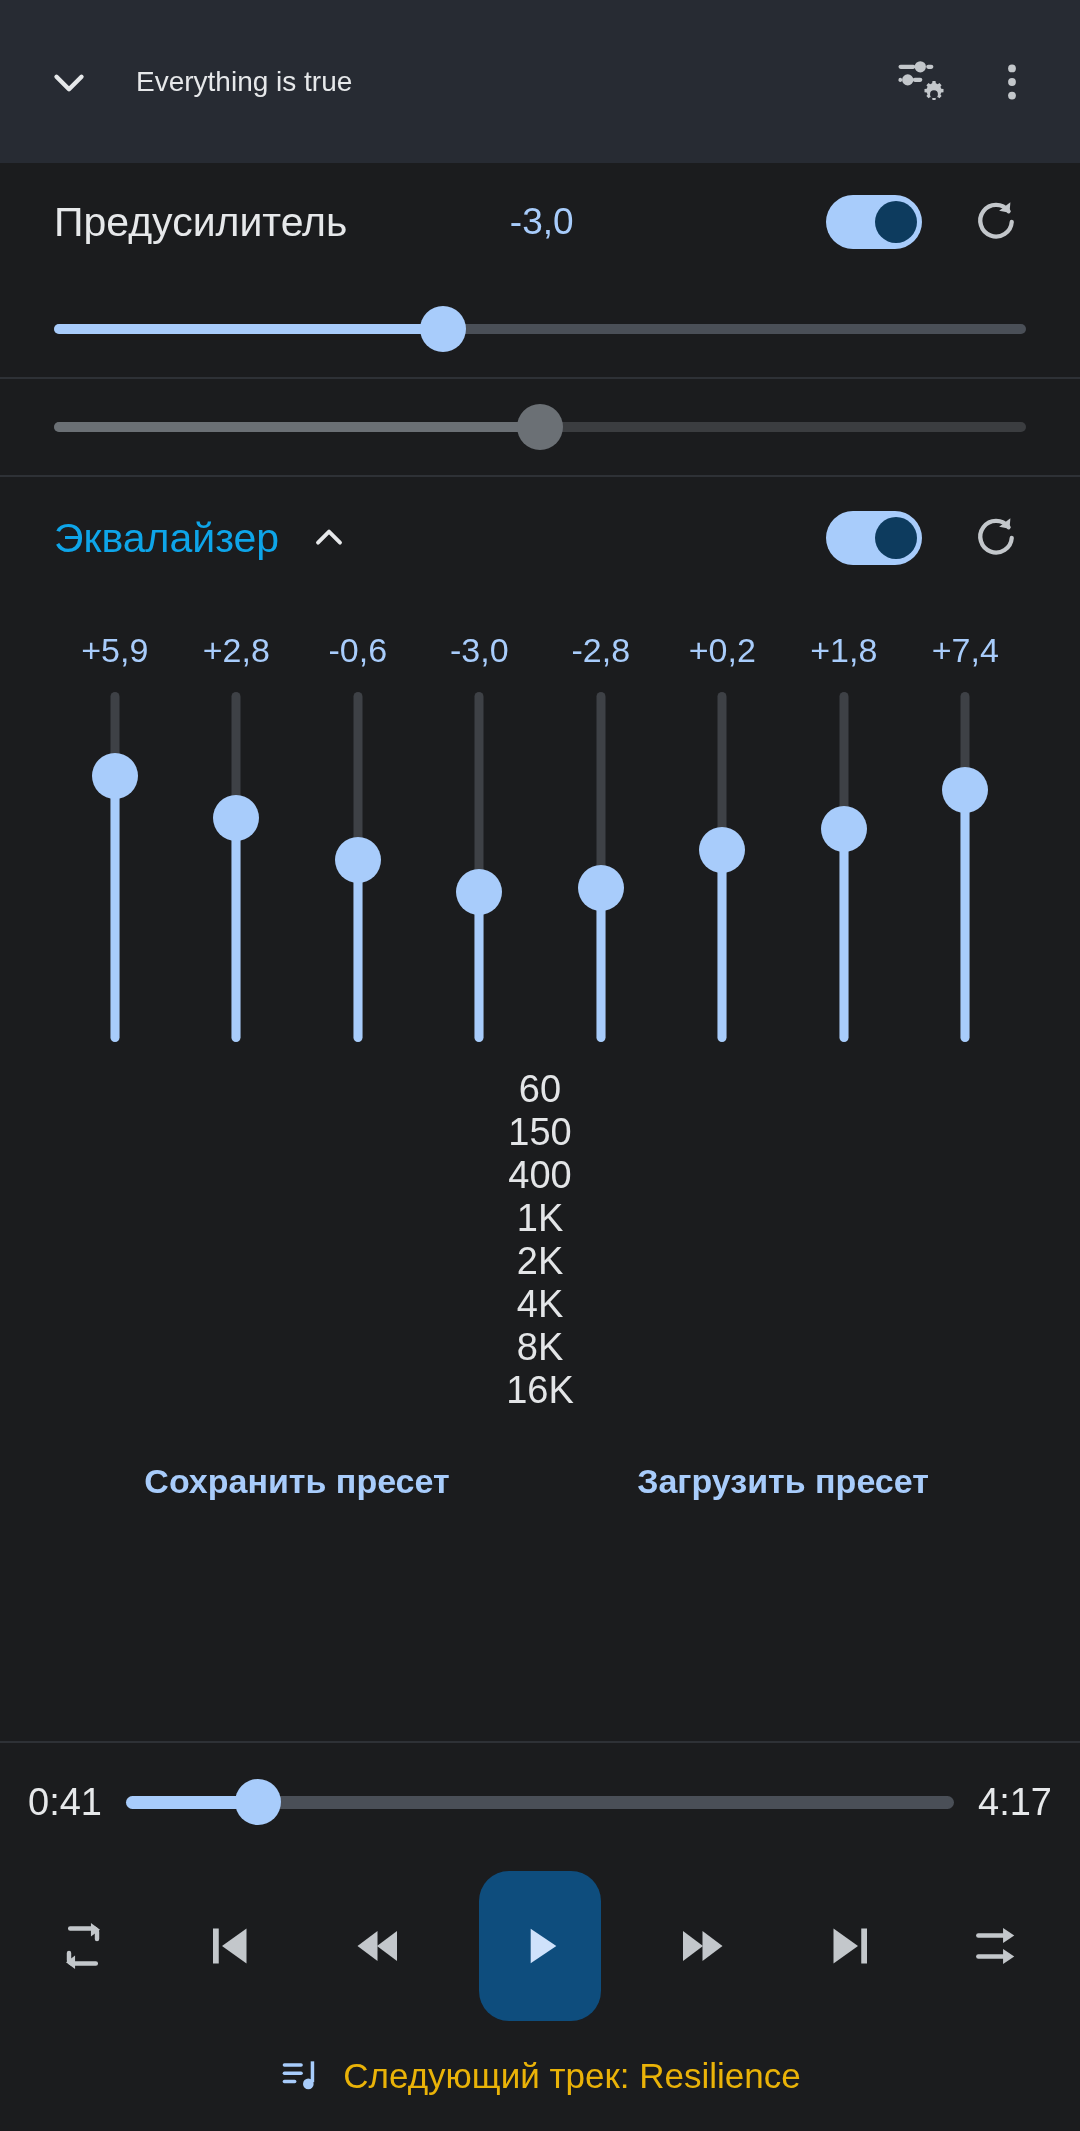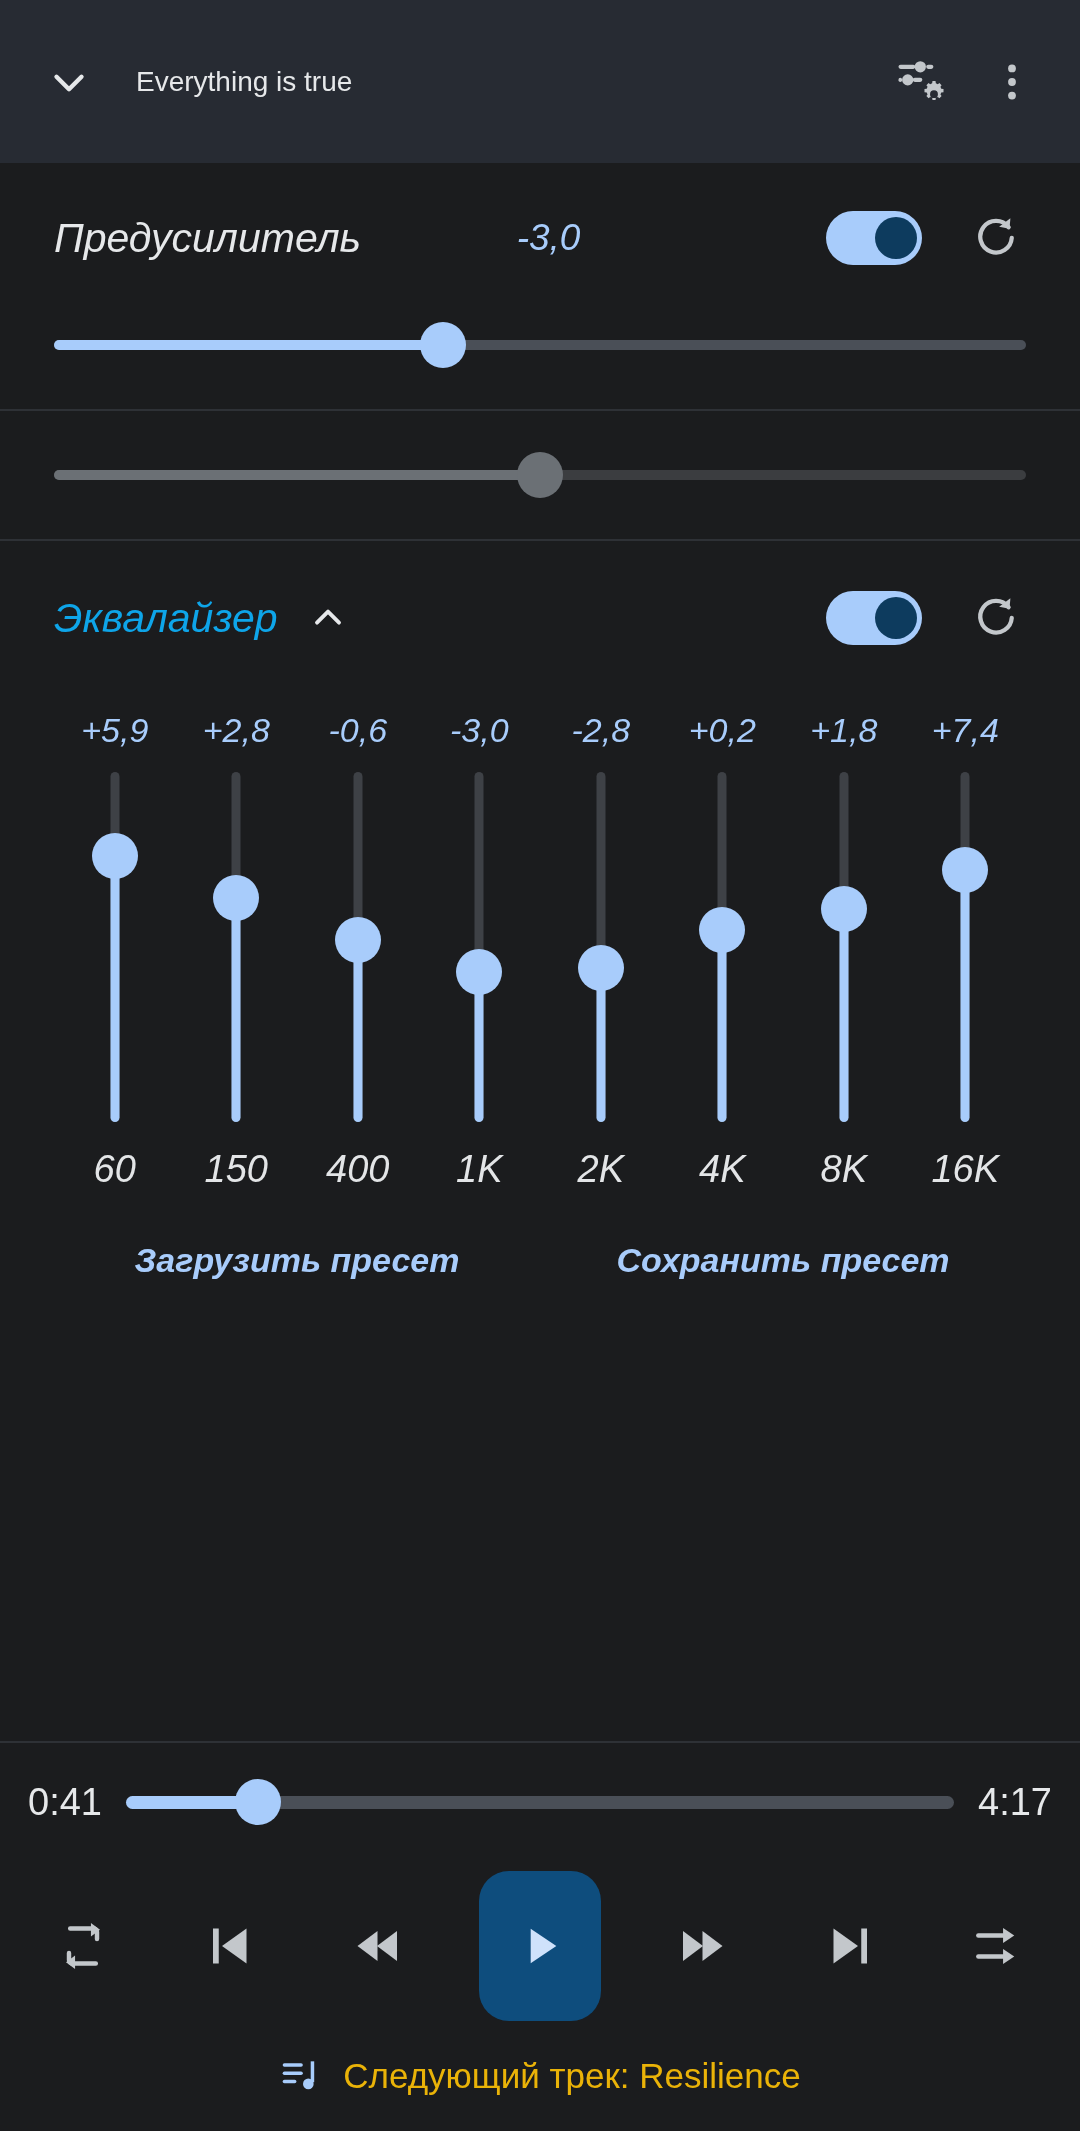--- a/index.html
+++ b/index.html
@@ -36,24 +36,23 @@
     flex: 1 1 auto;
     white-space: nowrap;
     overflow: hidden;
     text-overflow: ellipsis;
   }
   .header-actions { display: flex; align-items: center; gap: 40px; flex: 0 0 auto; }
   .icon-btn { display: flex; align-items: center; justify-content: center; }
 
   
   .section {
-    padding: 16px 54px;
+    padding: 0 54px;
     border-bottom: 2px solid #2e3136;
     flex: 0 0 auto;
-    font-style: italic;
   }
   .section.no-border { border-bottom: none; }
   .section-row {
     display: flex; align-items: center;
     height: 118px;
   }
   .section-label {
     color: #e6e8ea;
     font-size: 41px;
     flex: 0 0 auto;
@@ -154,21 +153,21 @@
     bottom: 0; width: 9px; border-radius: 5px;
     background: #a8ccfb;
   }
   .v-thumb {
     position: absolute; left: 50%;
     width: 46px; height: 46px; border-radius: 50%;
     background: #a8ccfb;
     transform: translate(-50%, 50%);
   }
 
-  .eq-freqs { display: flex; margin-top: 26px; }
+  .eq-freqs { display: flex; margin-top: 26px; flex-direction: column; }
   .eq-freqs > div { flex: 1 1 0; text-align: center; color: #e3e5e7; font-size: 38px; }
 
   .preset-row {
     display: flex;
     margin-top: 50px;
     padding-bottom: 40px;
   }
   .preset-btn {
     flex: 1 1 0; text-align: center;
     color: #a8ccfb; font-size: 34px; font-weight: 700;
@@ -375,22 +374,22 @@
         <div>150</div>
         <div>400</div>
         <div>1K</div>
         <div>2K</div>
         <div>4K</div>
         <div>8K</div>
         <div>16K</div>
       </div>
 
     <div class="preset-row">
+      <div class="preset-btn">Сохранить пресет</div>
       <div class="preset-btn">Загрузить пресет</div>
-      <div class="preset-btn">Сохранить пресет</div>
     </div>
   </div>
 
   <div class="player">
     <div class="progress-row">
       <div class="time">0:41</div>
       <div class="progress-wrap">
         <div class="p-track"></div>
         <div class="p-fill" id="seek-fill" style="width: 16%;"></div>
         <div class="p-thumb" id="seek-thumb" style="left: 16%;"></div>

